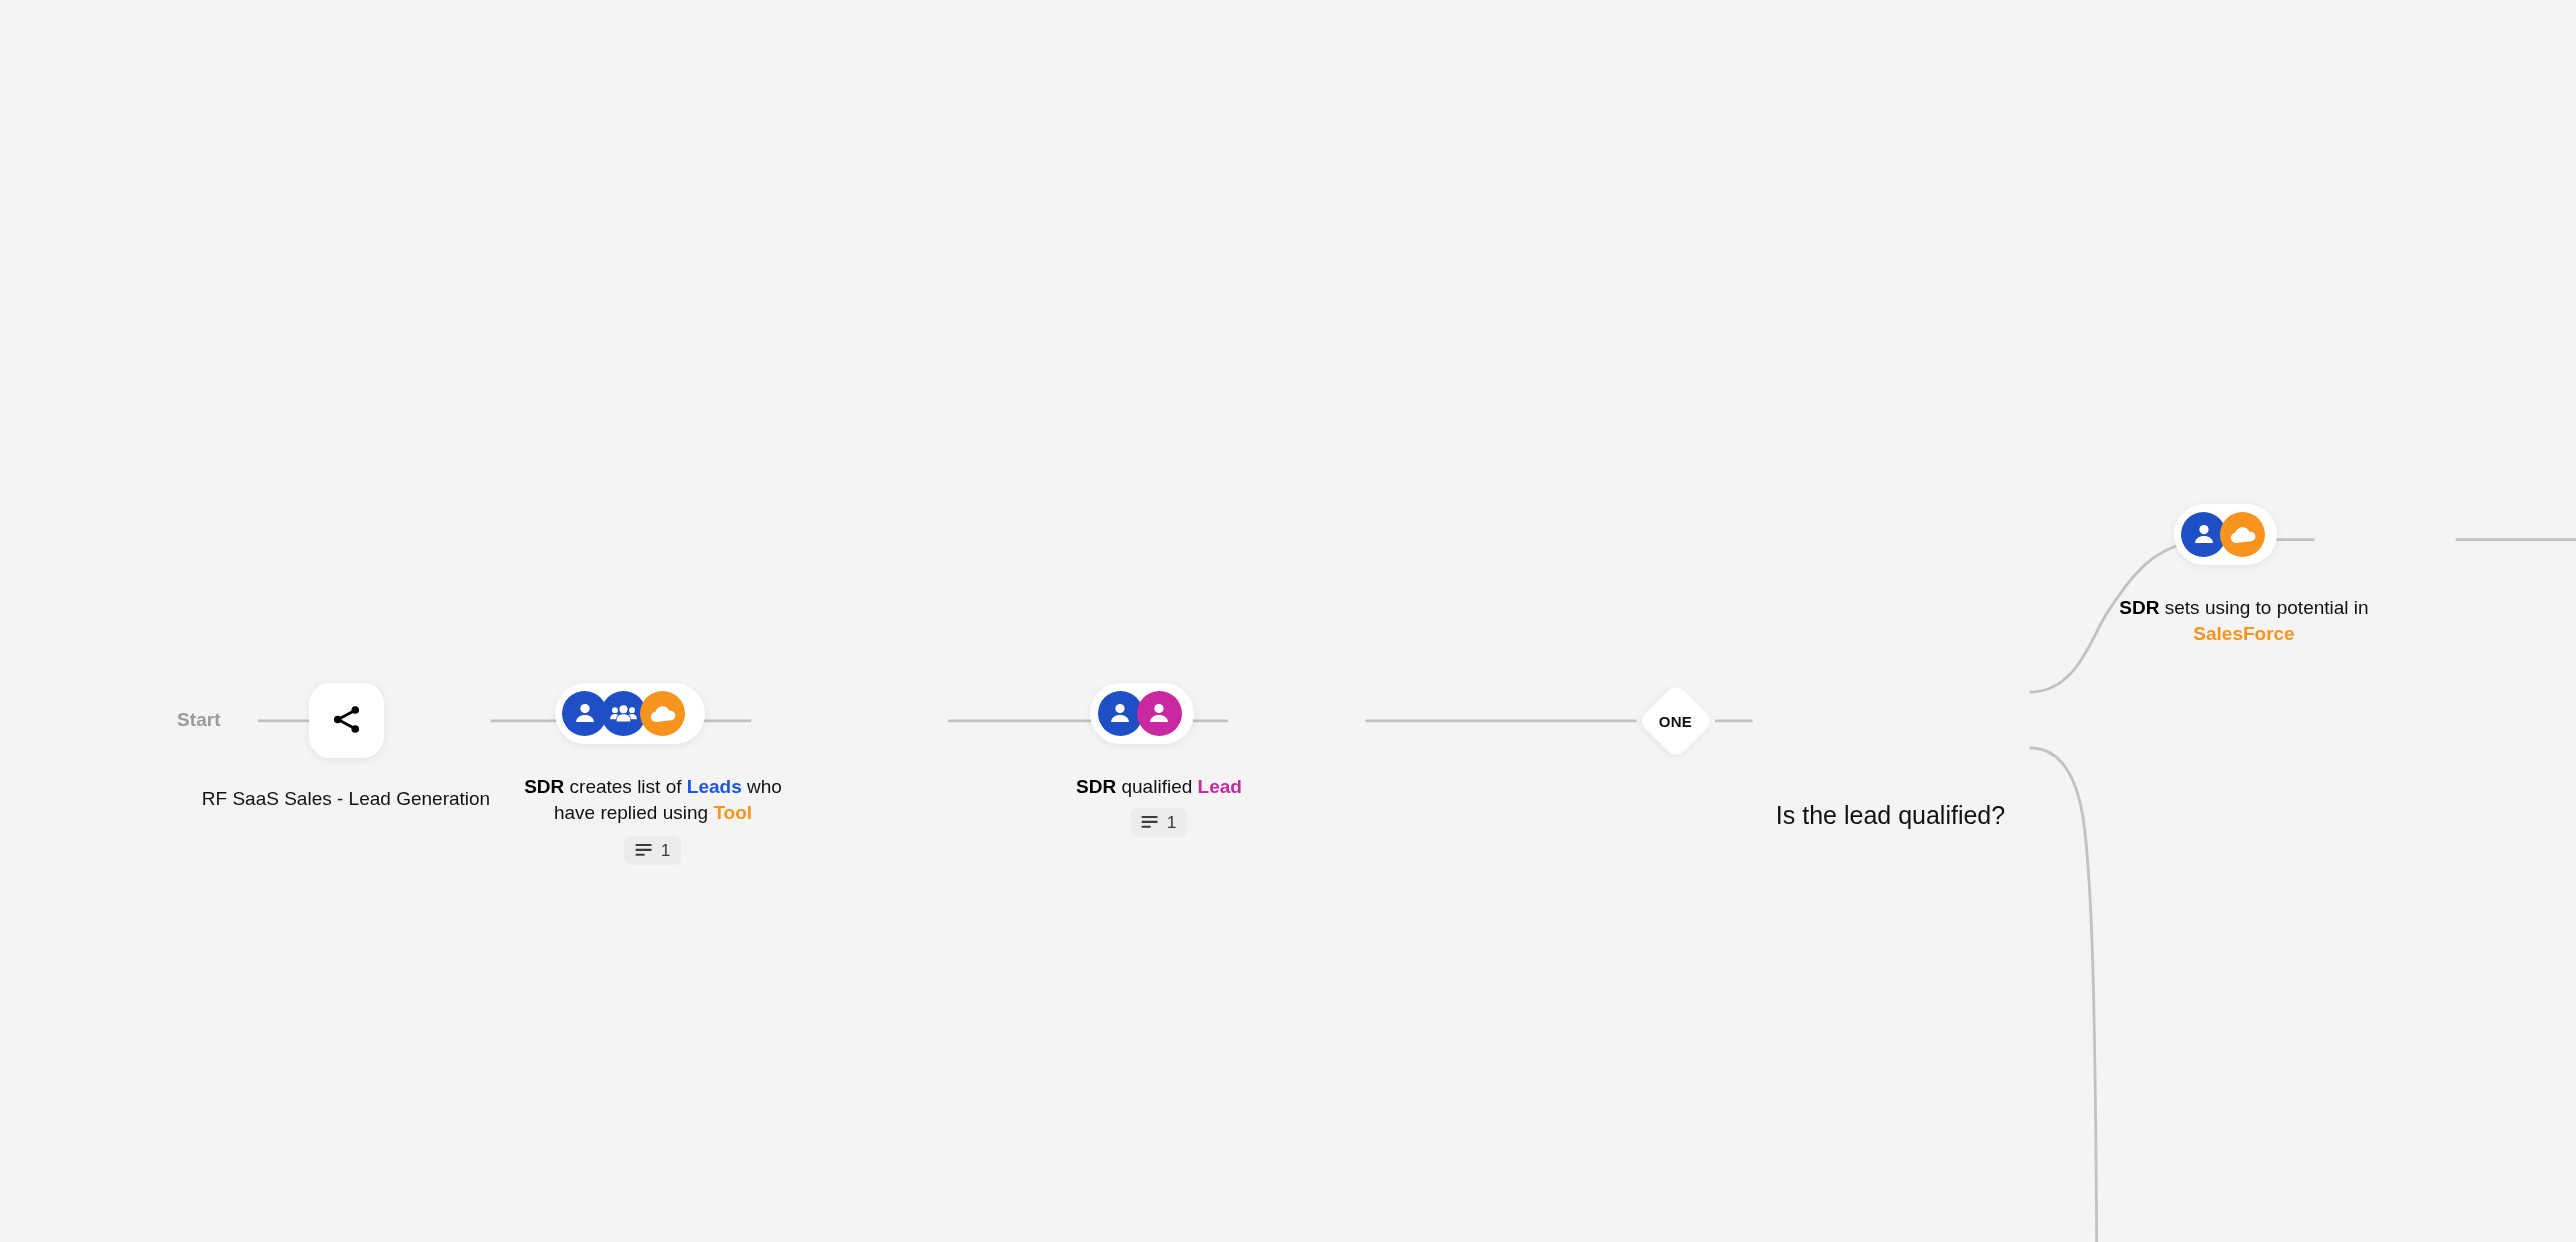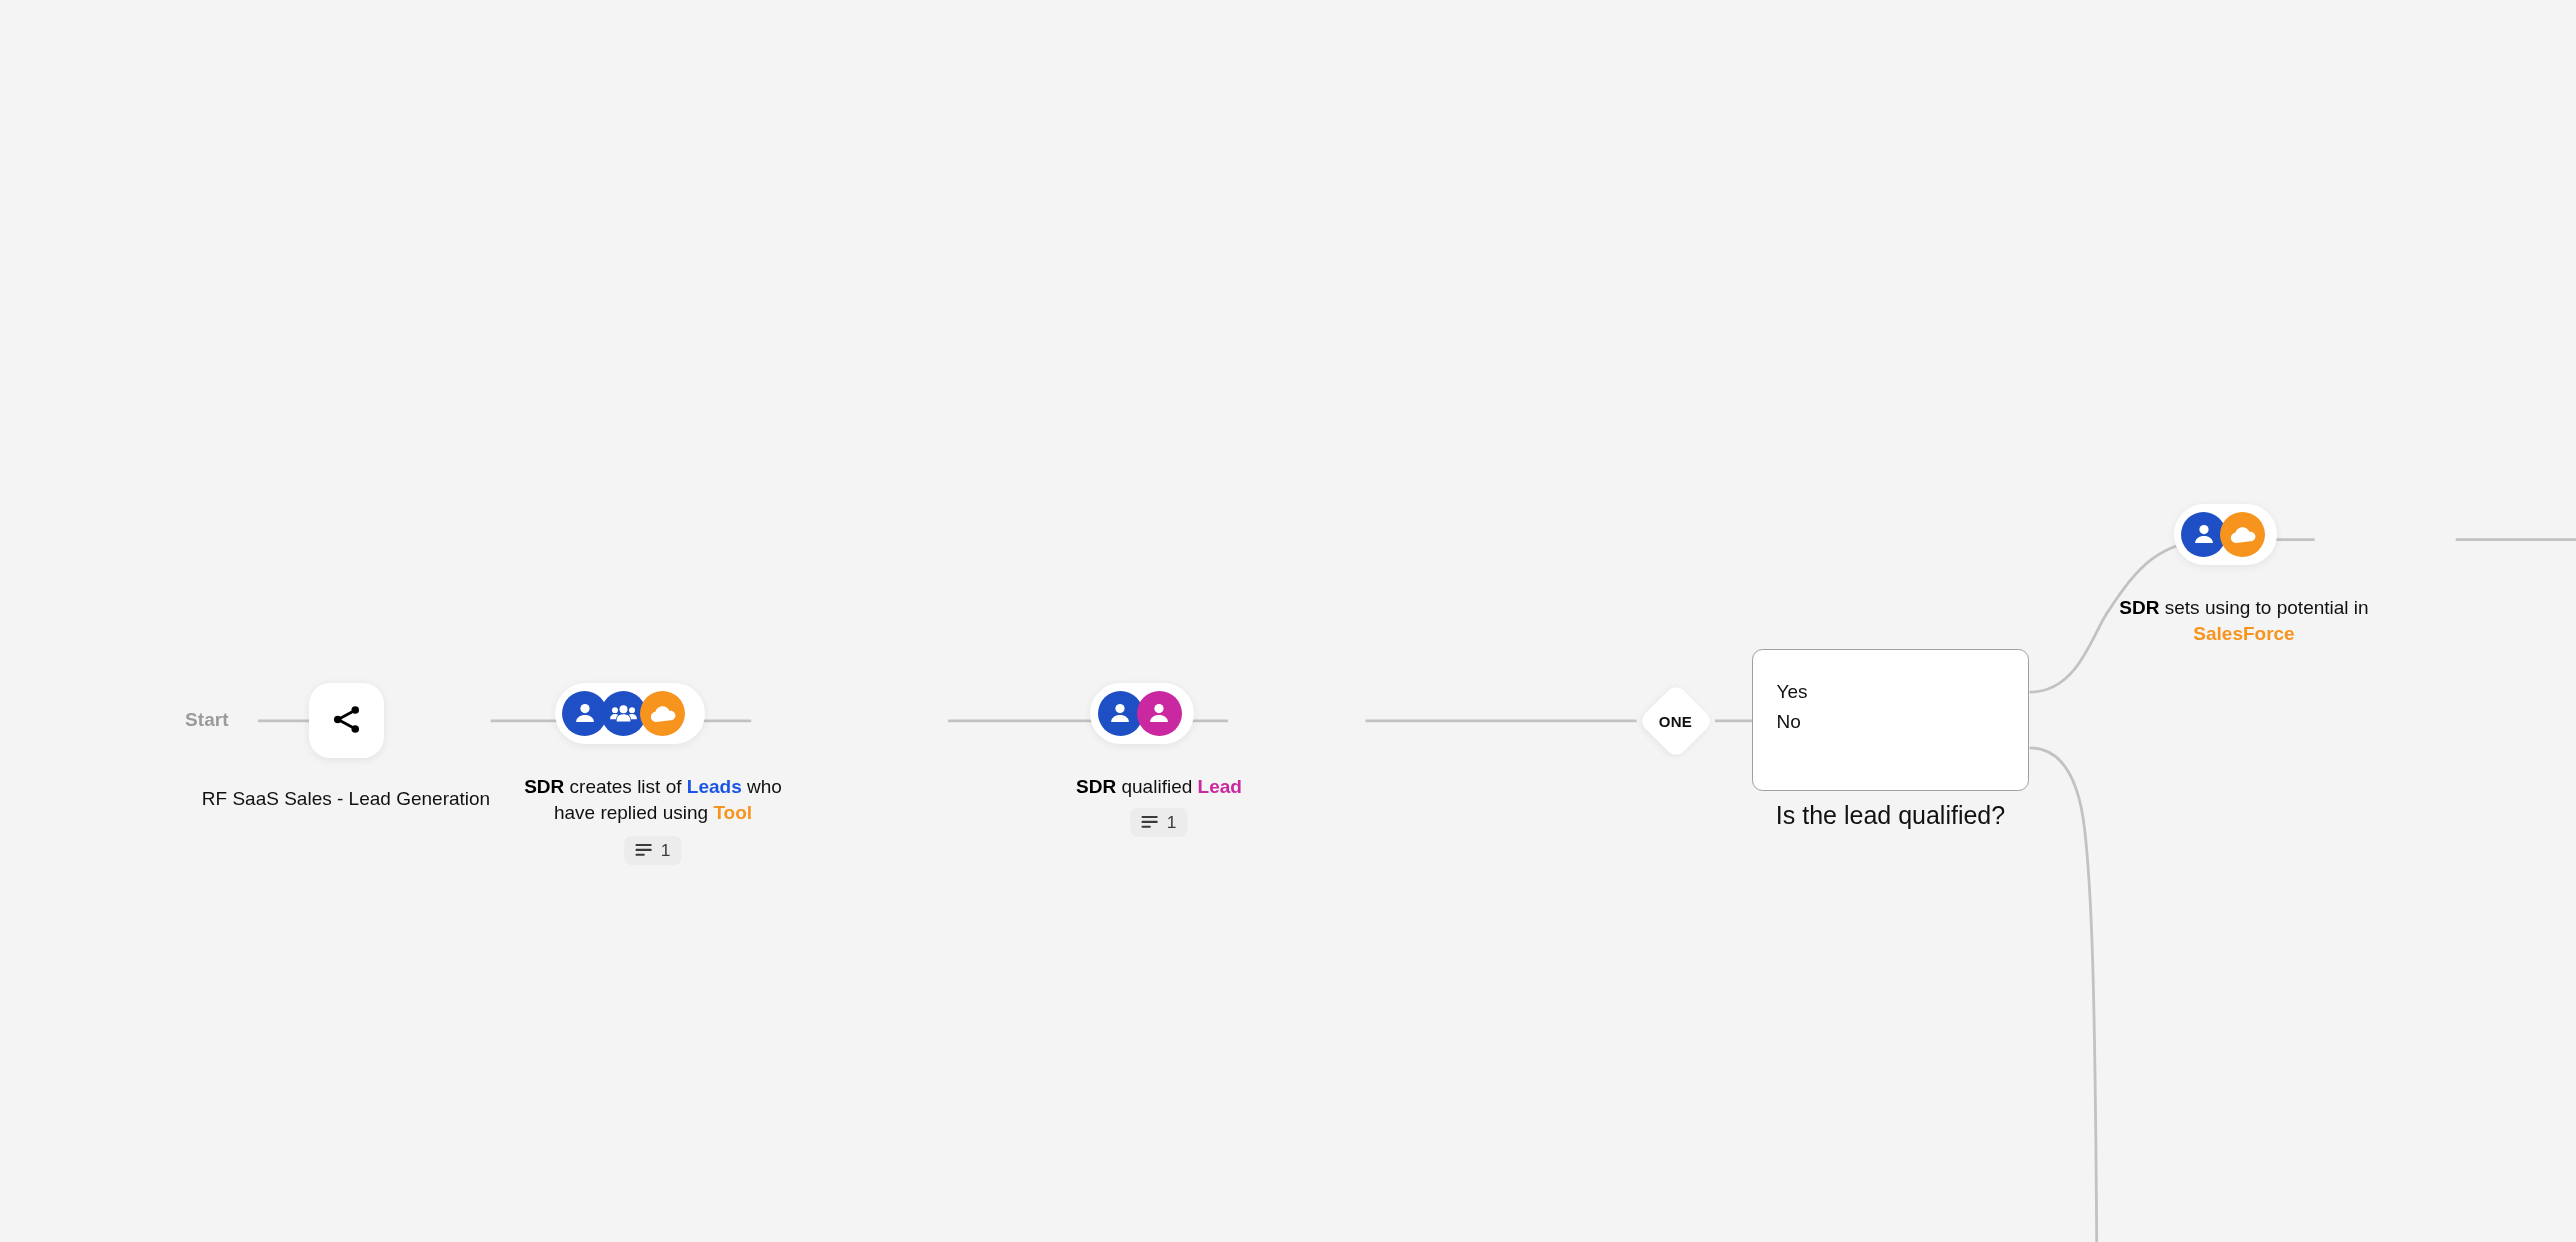--- a/index.html
+++ b/index.html
@@ -44,21 +44,20 @@
 
   
   .start-label {
     position: absolute;
     left: 177px;
     top: 709px;
     font-size: 19px;
     font-weight: 700;
     color: #9b9b9b;
     letter-spacing: 0.1px;
-    margin-left: 8px;
   }
 
   
   .tile {
     width: 75px;
     height: 75px;
     border-radius: 21px;
     background: #ffffff;
     box-shadow: 0 1.7px 8.7px rgba(0,0,0,0.07);
     display: flex;
@@ -296,24 +295,20 @@
       </div>
     </div>
   </div>
 
   <div style="position:absolute; left:1637px; top:690px; width:78px; height:61px; display:flex; align-items:center; justify-content:center;">
     <div class="diamond">
       <span class="diamond-text">ONE</span>
     </div>
   </div>
 
-  <div class="choice-card">
-    <div class="choice-row r1">Yes</div>
-    <div class="choice-row r2">No</div>
-  </div>
   <div class="choice-caption">Is the lead qualified?</div>
 
   <div class="node" style="left:2315px; top:504px; width:0;">
     <div style="position:relative; left:-71px; width:141px;">
       <div class="pill" style="width:88px;">
         <span class="av" style="background:#1f4fc4;">
           <svg width="30" height="30" viewBox="0 0 24 24" fill="#ffffff">
             <circle cx="12" cy="8.4" r="3.7"></circle>
             <path d="M4.9 19.2c0-3.6 3.2-5.7 7.1-5.7s7.1 2.1 7.1 5.7z"></path>
           </svg>

